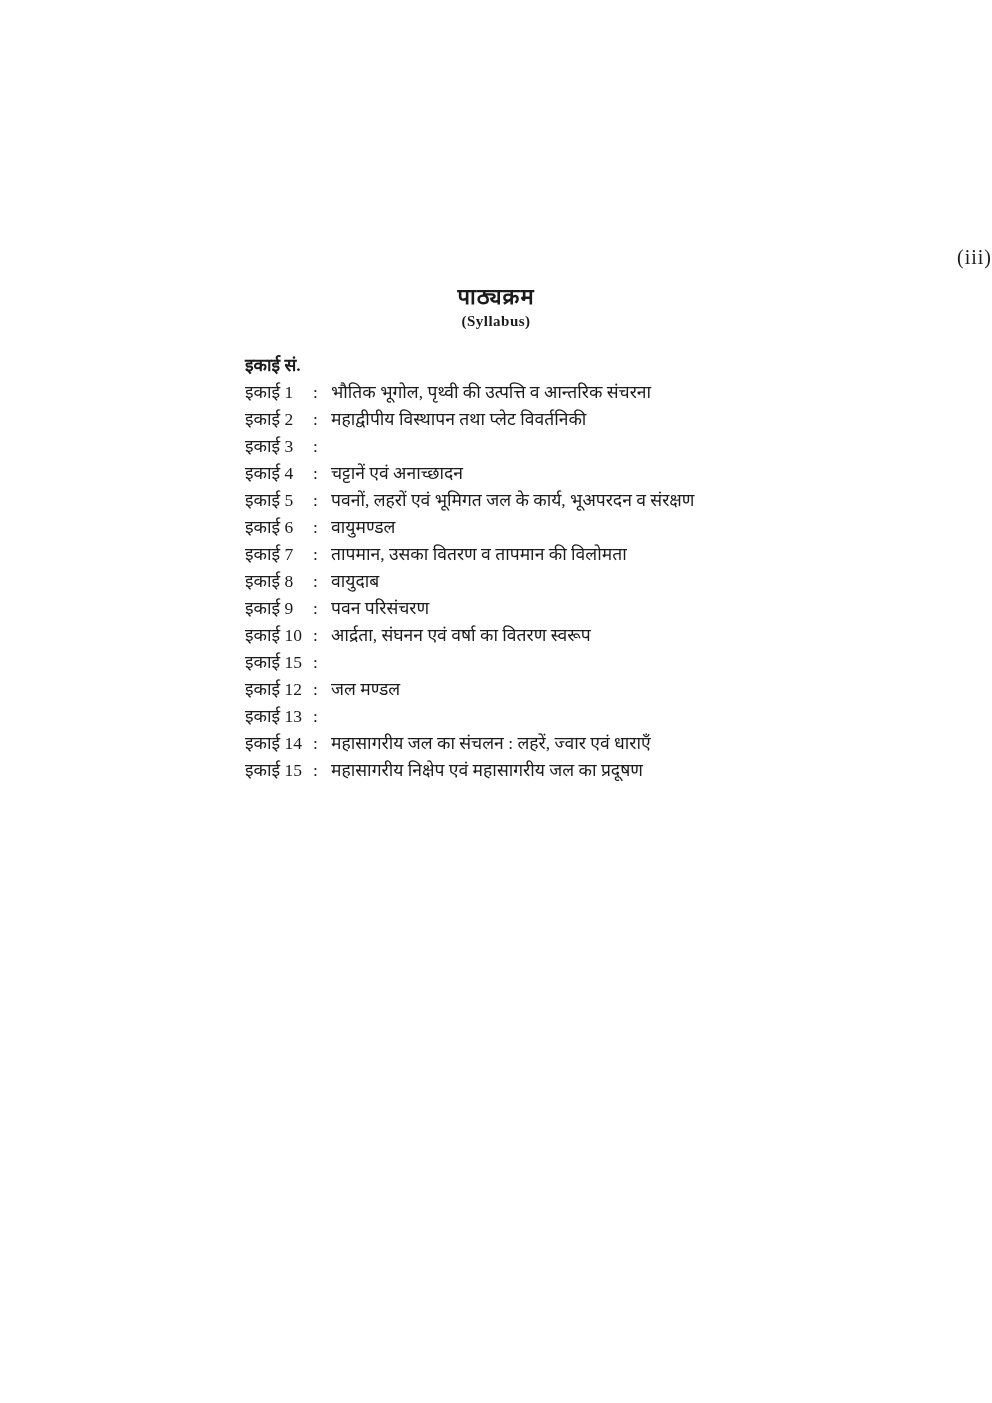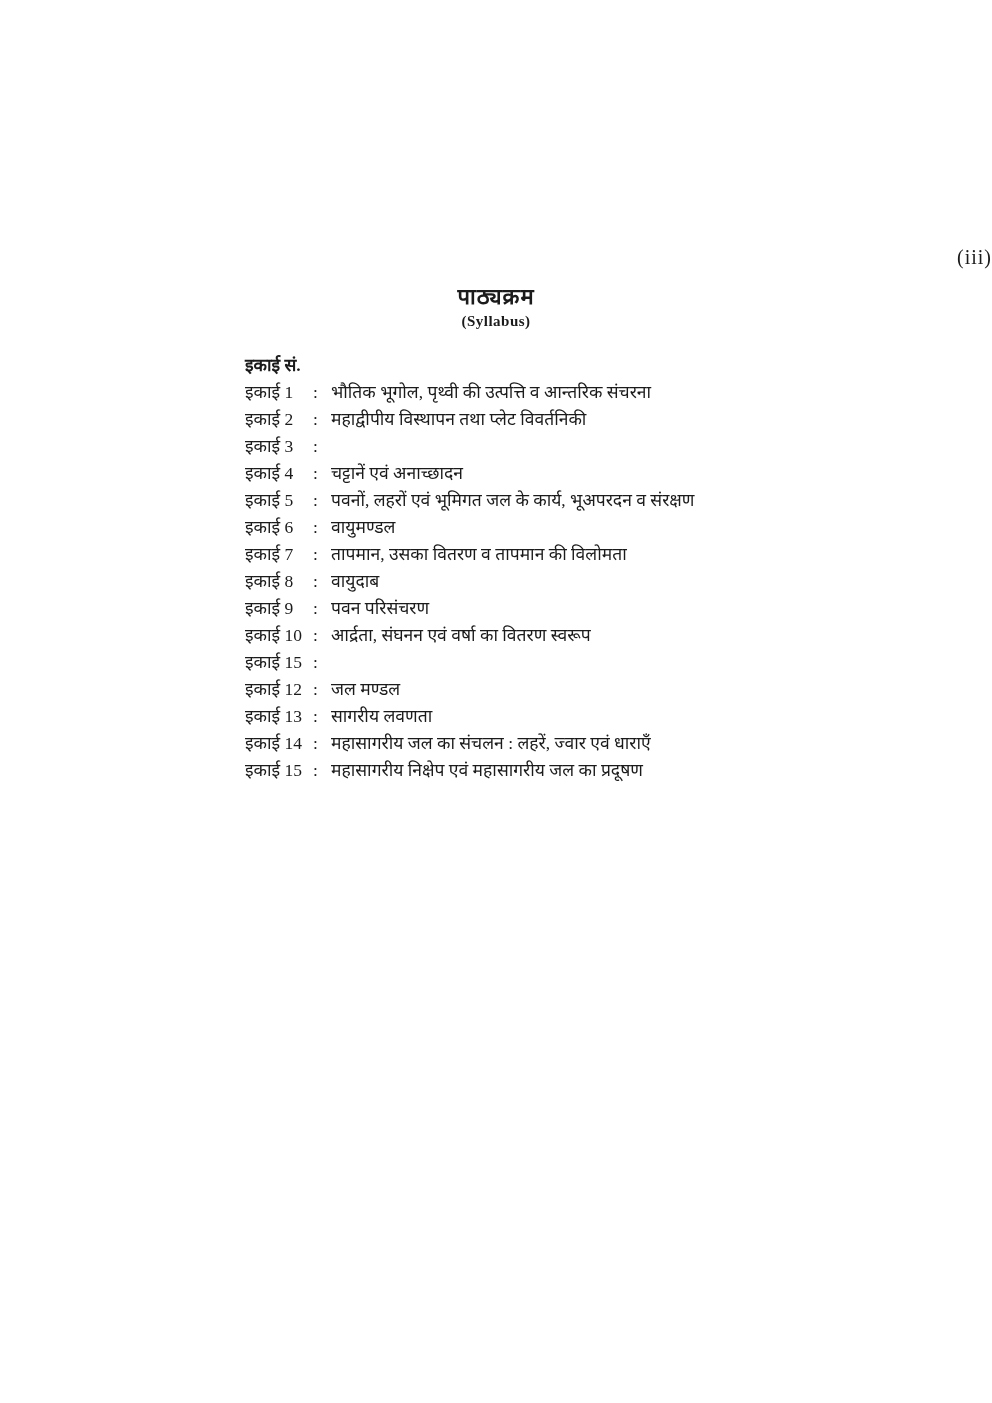--- a/index.html
+++ b/index.html
@@ -139,21 +139,20 @@
     <span class="unit-separator">:</span>
   </div>
           <div class="unit-row">
     <span class="unit-label">इकाई 12</span>
     <span class="unit-separator">:</span>
     <span class="unit-text">जल मण्डल</span>
   </div>
           <div class="unit-row">
     <span class="unit-label">इकाई 13</span>
     <span class="unit-separator">:</span>
-    <span class="unit-text">सागरीय लवणता</span>
   </div>
           <div class="unit-row">
     <span class="unit-label">इकाई 14</span>
     <span class="unit-separator">:</span>
     <span class="unit-text">महासागरीय जल का संचलन : लहरें, ज्वार एवं धाराएँ</span>
   </div>
           <div class="unit-row">
     <span class="unit-label">इकाई 15</span>
     <span class="unit-separator">:</span>
     <span class="unit-text">महासागरीय निक्षेप एवं महासागरीय जल का प्रदूषण</span>

